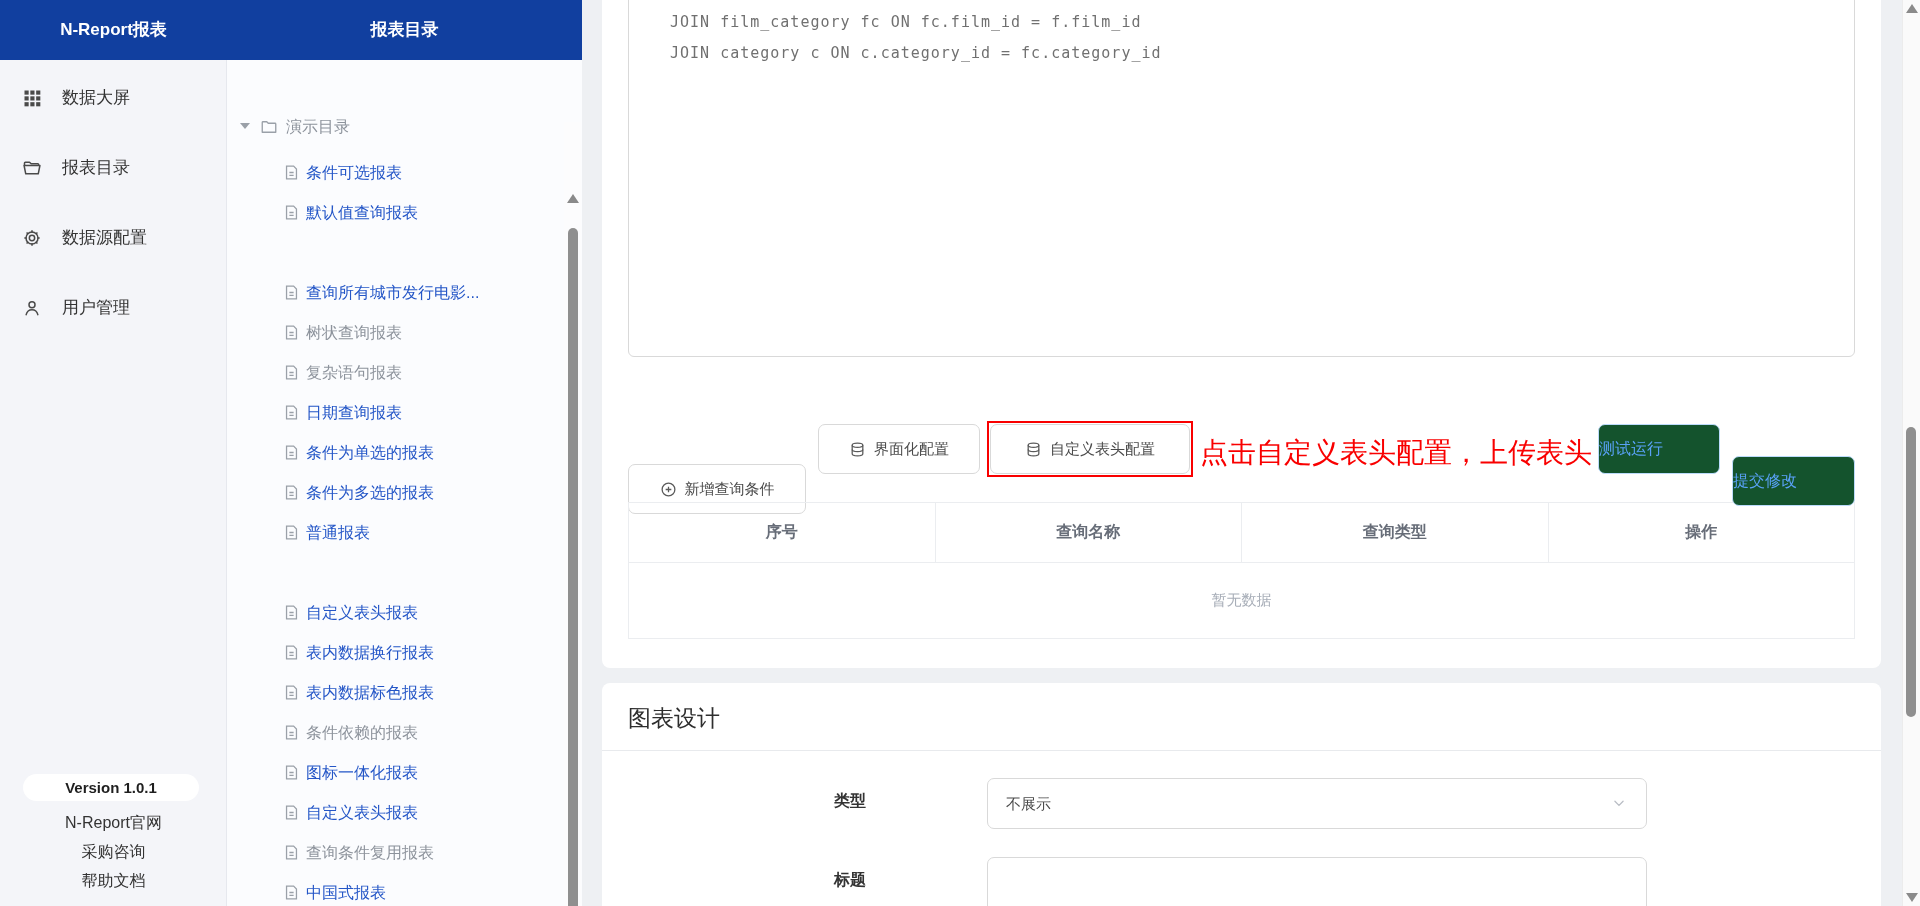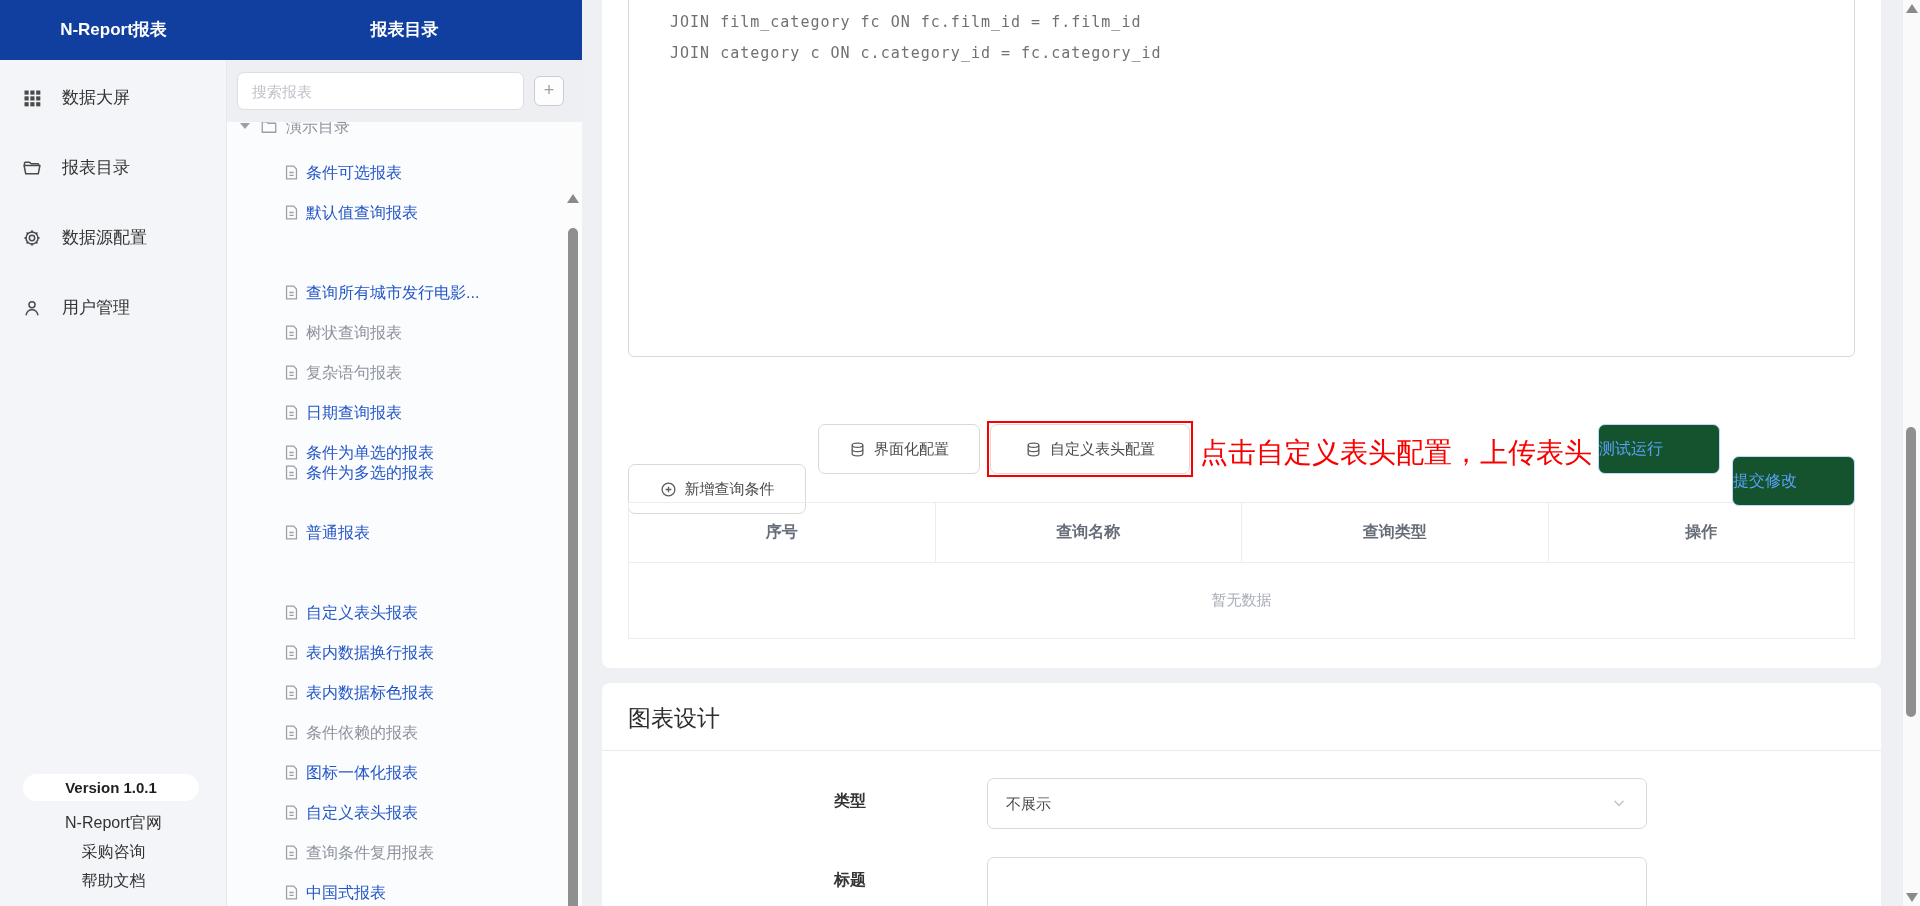--- a/index.html
+++ b/index.html
@@ -205,21 +205,21 @@
         </svg></span>
       <span class="t-lbl" data-state="blue">日期查询报表</span>
     </div>
   <div class="tree-item" style="top:373px">
       <span class="doc-ico"><svg viewBox="0 0 24 24" fill="none" stroke="currentColor" stroke-width="1.8">
           <path d="M5 3h10l4 4v14H5z"></path>
           <path d="M9 12h6M9 16h6"></path>
         </svg></span>
       <span class="t-lbl" data-state="blue">条件为单选的报表</span>
     </div>
-  <div class="tree-item" style="top:393px">
+  <div class="tree-item" style="top:413px">
       <span class="doc-ico"><svg viewBox="0 0 24 24" fill="none" stroke="currentColor" stroke-width="1.8">
           <path d="M5 3h10l4 4v14H5z"></path>
           <path d="M9 12h6M9 16h6"></path>
         </svg></span>
       <span class="t-lbl" data-state="blue">条件为多选的报表</span>
     </div>
   <div class="tree-item" style="top:453px">
       <span class="doc-ico"><svg viewBox="0 0 24 24" fill="none" stroke="currentColor" stroke-width="1.8">
           <path d="M5 3h10l4 4v14H5z"></path>
           <path d="M9 12h6M9 16h6"></path>
@@ -276,24 +276,20 @@
       <span class="t-lbl" data-state="gray">查询条件复用报表</span>
     </div>
   <div class="tree-item" style="top:813px">
       <span class="doc-ico"><svg viewBox="0 0 24 24" fill="none" stroke="currentColor" stroke-width="1.8">
           <path d="M5 3h10l4 4v14H5z"></path>
           <path d="M9 12h6M9 16h6"></path>
         </svg></span>
       <span class="t-lbl" data-state="blue">中国式报表</span>
     </div>
 
-  <div id="search-band">
-    <input id="search-input" type="text" placeholder="搜索报表" style="">
-    <div id="add-report-btn"><span>+</span></div>
-  </div>
 
   <div id="tree-scroll">
     <div class="sb-up" style="top:72px"></div>
     <div id="tree-thumb"></div>
 
   </div>
 </div>
 
 <div id="main">
 

